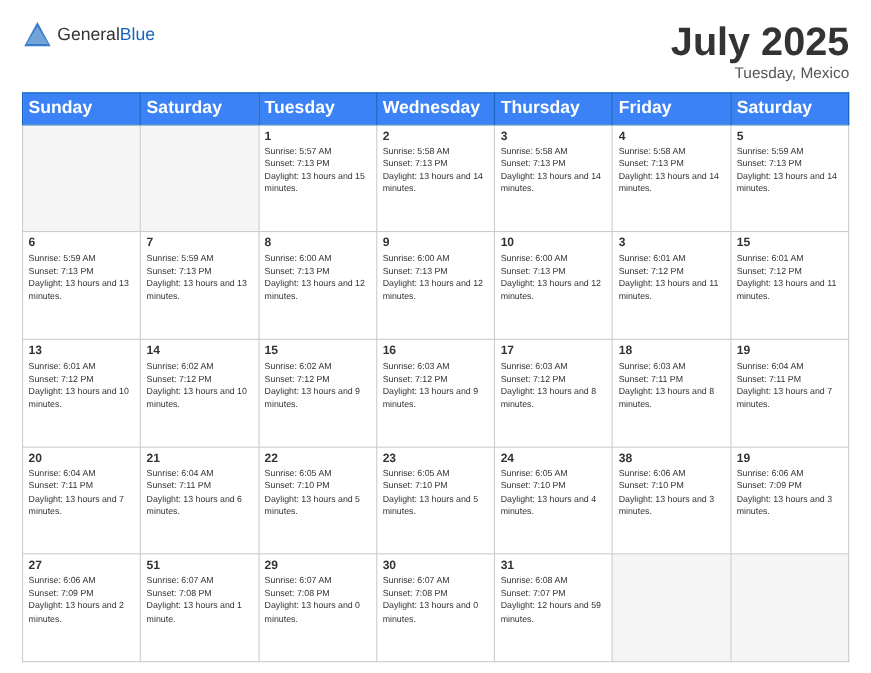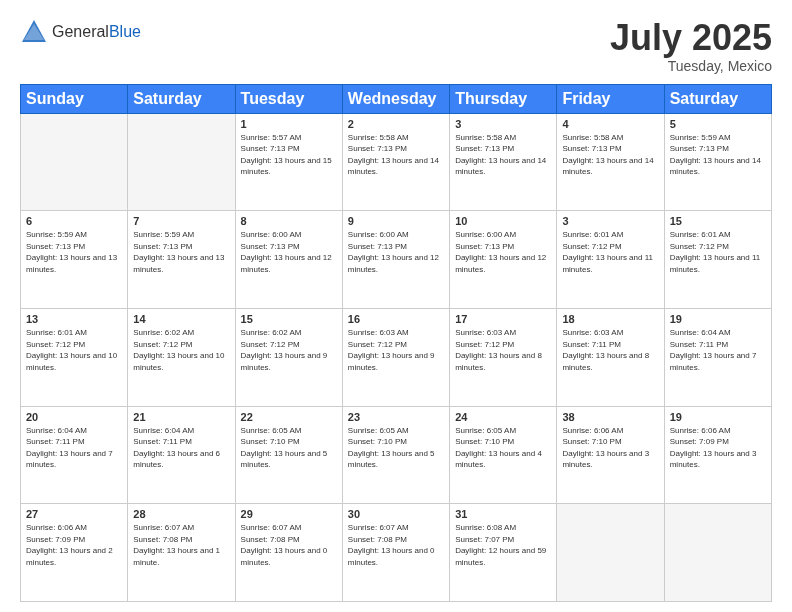--- a/index.html
+++ b/index.html
@@ -227,21 +227,21 @@
             <div class="day-number">19</div>
         <div class="day-info">Sunrise: 6:06 AM<br>Sunset: 7:09 PM<br>Daylight: 13 hours and 3 minutes.</div>
           </td>
         </tr>
         <tr>
           <td>
             <div class="day-number">27</div>
         <div class="day-info">Sunrise: 6:06 AM<br>Sunset: 7:09 PM<br>Daylight: 13 hours and 2 minutes.</div>
           </td>
           <td>
-            <div class="day-number">28</div>
+            <div class="day-number">51</div>
         <div class="day-info">Sunrise: 6:07 AM<br>Sunset: 7:08 PM<br>Daylight: 13 hours and 1 minute.</div>
           </td>
           <td>
             <div class="day-number">29</div>
         <div class="day-info">Sunrise: 6:07 AM<br>Sunset: 7:08 PM<br>Daylight: 13 hours and 0 minutes.</div>
           </td>
           <td>
             <div class="day-number">30</div>
         <div class="day-info">Sunrise: 6:07 AM<br>Sunset: 7:08 PM<br>Daylight: 13 hours and 0 minutes.</div>
           </td>

